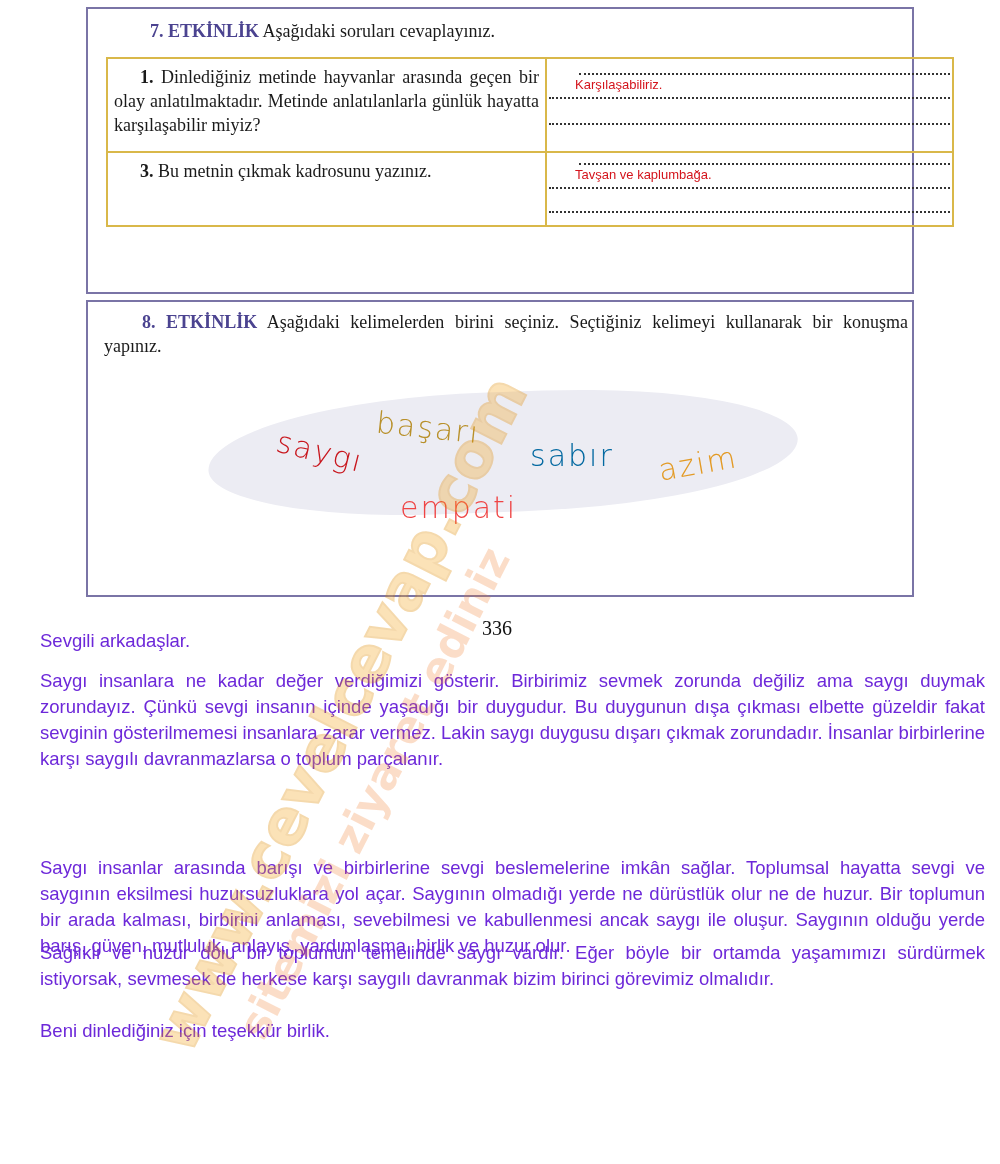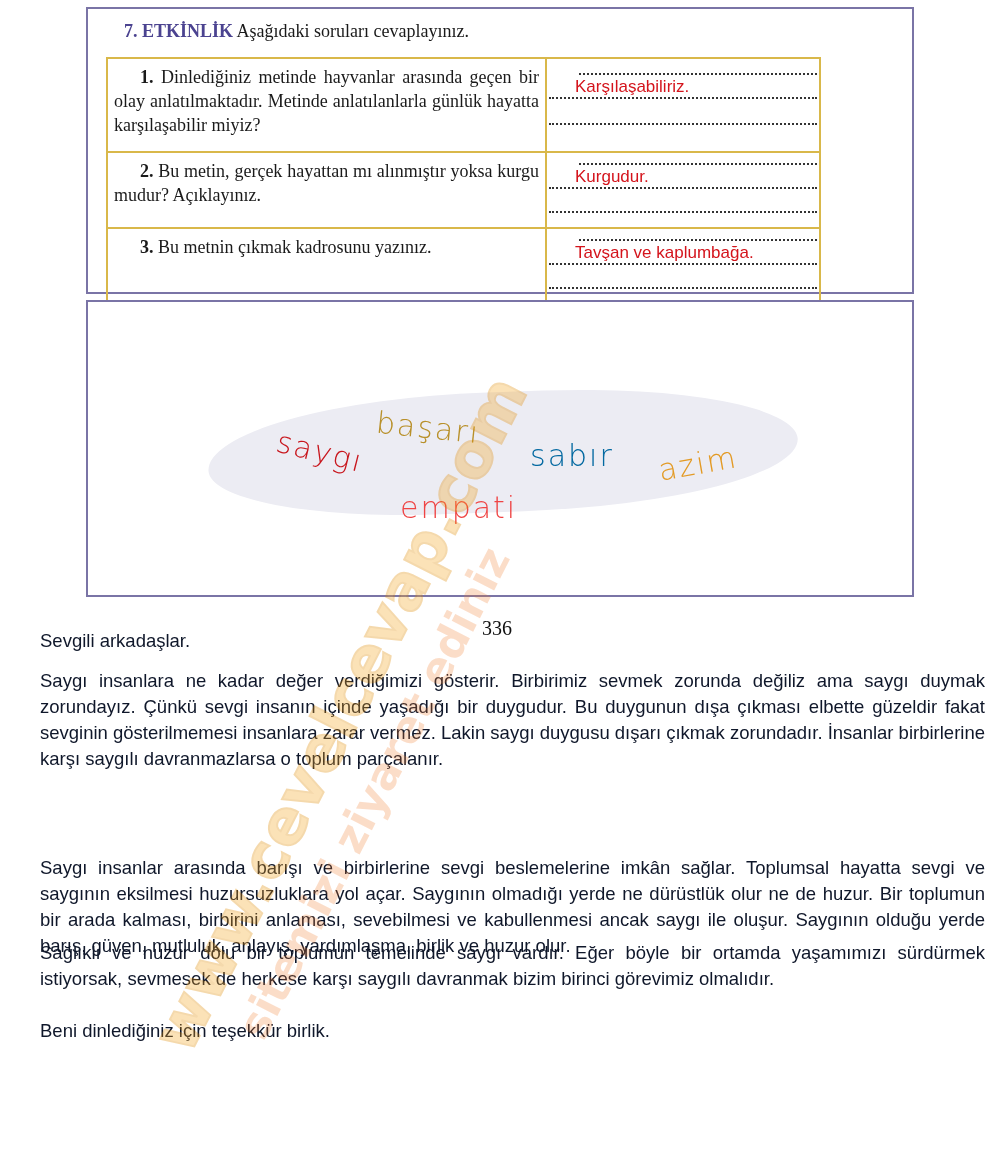--- a/index.html
+++ b/index.html
@@ -4,41 +4,41 @@
   <style>
     html, body { margin: 0; padding: 0; background: #ffffff; }
     body { width: 1000px; height: 1164px; position: relative; overflow: hidden; font-family: "DejaVu Serif", serif; color: #1a1a1a; }
 
     .box { position: absolute; border: 2px solid #7a74a6; background: #fff; box-sizing: border-box; }
     #box7 { left: 86px; top: 7px; width: 828px; height: 287px; }
     #box8 { left: 86px; top: 300px; width: 828px; height: 297px; }
 
     .act-head { position: absolute; font-family: "Liberation Serif", serif; font-size: 18px; }
     .act-num { color: #4b4390; font-weight: bold; }
-    #box7 .act-head { left: 36px; top: 12px; }
+    #box7 .act-head { left: 62px; top: 12px; }
     #box8 .act-head { left: 16px; top: 8px; right: 4px; line-height: 24px; text-indent: 38px; text-align: justify; }
 
-    table.qtable { position: absolute; left: 18px; top: 48px; width: 715px; border-collapse: collapse; font-family: "Liberation Serif", serif; font-size: 18px; }
+    table.qtable { position: absolute; left: 18px; top: 48px; width: 848px; border-collapse: collapse; font-family: "Liberation Serif", serif; font-size: 18px; }
     table.qtable td { border: 2px solid #d9b84a; vertical-align: top; padding: 0; }
     td.q { width: 425px; padding: 6px 6px 0 6px !important; line-height: 24px; text-align: justify; }
     td.q .qn { font-weight: bold; }
     td.q .qtext { display: block; text-indent: 26px; }
     td.a { position: relative; }
     .dots { position: absolute; left: 2px; right: 2px; border-bottom: 2px dotted #333; height: 0; }
-    .ans { position: absolute; left: 28px; color: #d4141c; font-family: "Liberation Sans", sans-serif; font-size: 17px; background: transparent; }
+    .ans { position: absolute; left: 28px; color: #d4141c; font-family: "Liberation Sans", sans-serif; font-size: 13px; background: transparent; }
     #row1 td { height: 86px; }
     #row2 td { height: 68px; }
     #row3 td { height: 66px; }
 
     .cloud { position: absolute; left: 120px; top: 90px; width: 590px; height: 120px; background: #ececf3; border-radius: 50% 45% 50% 40% / 60% 50% 55% 45%; transform: rotate(-2deg); }
     .word { position: absolute; font-family: "DejaVu Sans", sans-serif; font-size: 30px; letter-spacing: 2px; font-weight: 300; }
 
     #page-num { position: absolute; left: 482px; top: 617px; font-family: "Liberation Serif", serif; font-size: 20px; color: #111; }
 
-    .red { position: absolute; left: 40px; width: 945px; color: #0f172a; font-family: "Liberation Sans", sans-serif; font-size: 18.5px; line-height: 26px; text-align: justify; }
+    .red { position: absolute; left: 40px; width: 945px; color: #6d28d9; font-family: "Liberation Sans", sans-serif; font-size: 18.5px; line-height: 26px; text-align: justify; }
     #greet { top: 628px; }
     #p1 { top: 668px; }
     #p2 { top: 855px; }
     #p3 { top: 940px; }
     #closing { top: 1018px; }
 
     .wm { position: absolute; font-family: "DejaVu Sans", sans-serif; font-weight: bold; pointer-events: none; white-space: nowrap; transform-origin: left center; opacity: 0.32; }
     #wm1 { left: 170px; top: 1010px; font-size: 62px; color: #f5a623; transform: rotate(-63deg); -webkit-text-stroke: 2px #e08a00; }
     #wm2 { left: 250px; top: 1010px; font-size: 44px; color: #f07a2a; transform: rotate(-63deg); opacity: 0.25; }
   </style>
@@ -56,47 +56,40 @@
       <td class="q">
         <span class="qtext"><span class="qn">1.</span> <span>Dinlediğiniz metinde hayvanlar arasında geçen bir olay anlatılmaktadır. Metinde anlatılanlarla günlük hayatta karşılaşabilir miyiz?</span></span>
       </td>
       <td class="a">
         <div class="dots" style="top:14px; left:32px;"></div>
         <div class="dots" style="top:38px;"></div>
         <div class="dots" style="top:64px;"></div>
         <span class="ans" style="top:18px;">Karşılaşabiliriz.</span>
       </td>
     </tr>
-    <tr id="row2">
-      <td class="q">
-        <span class="qtext"><span class="qn">2.</span> <span>Bu metin, gerçek hayattan mı alınmıştır yoksa kurgu mudur? Açıklayınız.</span></span>
-      </td>
-      <td class="a">
-        <div class="dots" style="top:10px; left:32px;"></div>
-        <div class="dots" style="top:34px;"></div>
-        <div class="dots" style="top:58px;"></div>
-        <span class="ans" style="top:14px;">Kurgudur.</span>
-      </td>
-    </tr>
     <tr id="row3">
       <td class="q">
         <span class="qtext"><span class="qn">3.</span> <span>Bu metnin çıkmak kadrosunu yazınız.</span></span>
       </td>
       <td class="a">
         <div class="dots" style="top:10px; left:32px;"></div>
         <div class="dots" style="top:34px;"></div>
         <div class="dots" style="top:58px;"></div>
         <span class="ans" style="top:14px;text-align:right;">Tavşan ve kaplumbağa.</span>
       </td>
     </tr>
   </tbody>
     </table>
 </div>
 
 <div id="box8" class="box">
+  <div class="act-head">
+    <span class="act-num">8. ETKİNLİK</span>
+    <span>Aşağıdaki kelimelerden birini seçiniz. Seçtiğiniz kelimeyi kullanarak  bir konuşma yapınız.</span>
+  </div>
   <div class="cloud"></div>
   <span class="word" id="w0" style="left: 188px; top: 132px; transform: rotate(14deg); color: rgb(200, 22, 29);">saygı</span>
   <span class="word" id="w1" style="left: 288px; top: 108px; transform: rotate(6deg); color: rgb(184, 144, 42);">başarı</span>
   <span class="word" id="w2" style="left: 442px; top: 136px; color: #0369a1;">sabır</span>
   <span class="word" id="w3" style="left: 570px; top: 144px; transform: rotate(-10deg); color: rgb(227, 154, 36);">azim</span>
   <span class="word" id="w4" style="left: 312px; top: 188px; color: #ef4444;">empati</span>
 </div>
 
 <div id="page-num">336</div>
 

